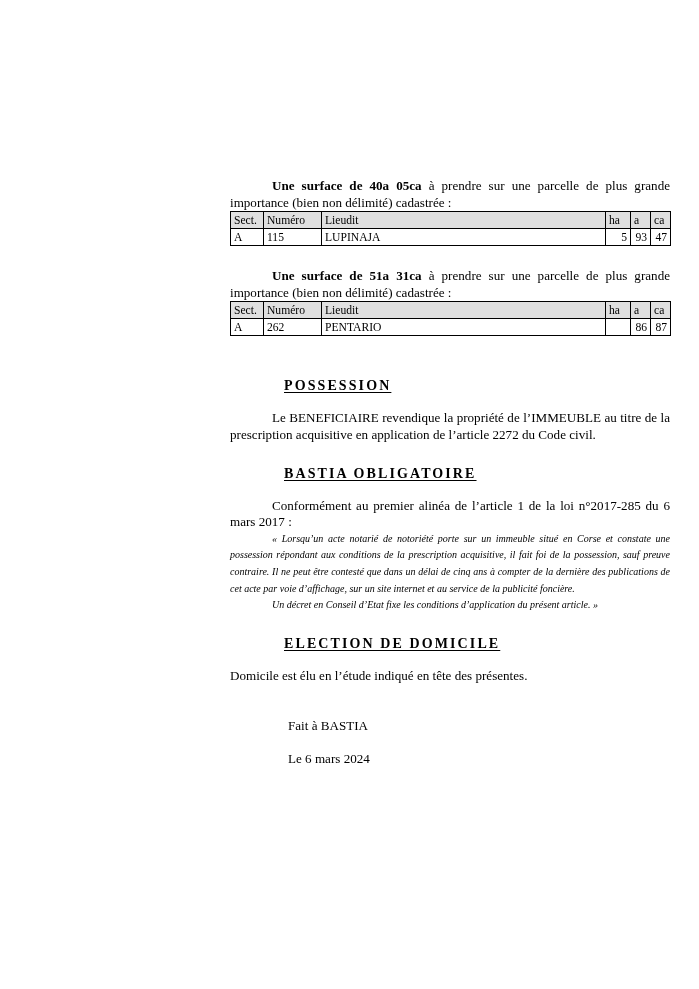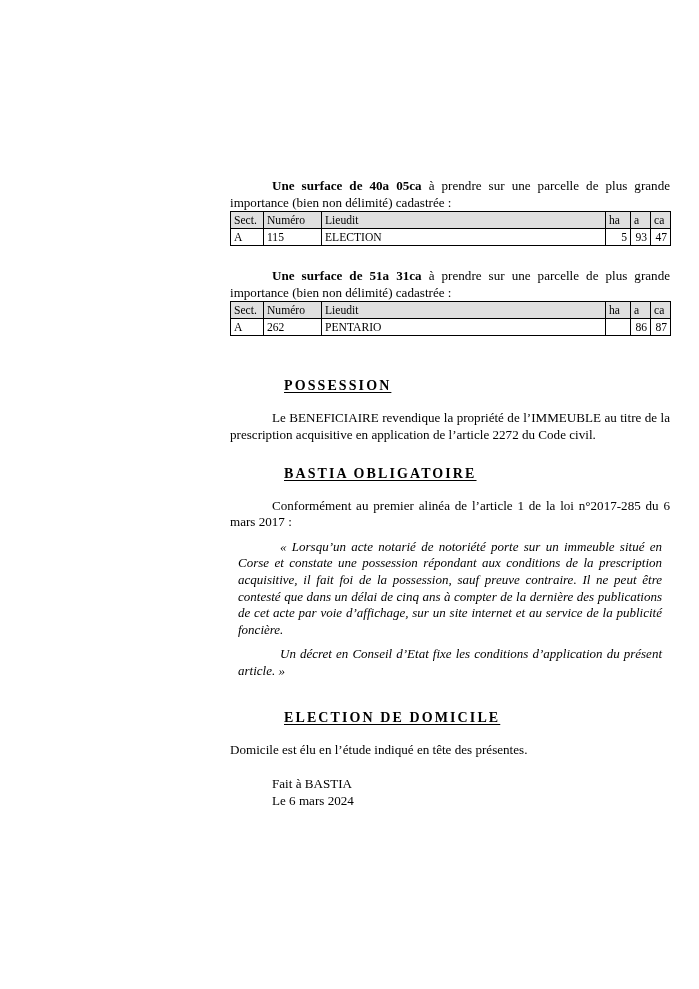--- a/index.html
+++ b/index.html
@@ -42,22 +42,22 @@
     text-justify: inter-word;
   }
   p.para.noindent {
     text-indent: 0;
   }
   p.para b {
     font-weight: bold;
   }
 
   .quote {
-    margin: 8px;
-    font-size: 13px;
+    margin: 0;
+    font-size: 10px;
     line-height: 16.6px;
     text-align: justify;
     text-indent: 42px;
     font-style: italic;
   }
 
   
   .heading {
     margin: 12px;
     font-size: 14px;
@@ -111,21 +111,21 @@
   
   .block-intro { margin-bottom: 3px; }
   .gap-after-table-1 { height: 22px; }
   .gap-after-table-2 { height: 30px; }
   .gap-after-heading { height: 4px; }
   .gap-before-heading { height: 10px; }
   .gap-before-signature { height: 18px; }
   .gap-after-domicile { height: 4px; }
 
   .sig {
-    margin: 0;
+    margin: 16px;
     font-size: 13.1px;
     line-height: 16.6px;
     text-indent: 42px;
     text-align: left;
   }
 </style>
 </head>
 <body>
 
 <div class="page">
@@ -150,21 +150,21 @@
             <th>Lieudit</th>
             <th>ha</th>
             <th>a</th>
             <th>ca</th>
           </tr>
         </thead>
         <tbody>
           <tr>
             <td>A</td>
             <td>115</td>
-            <td>ELECTION</td>
+            <td>LUPINAJA</td>
             <td class="num">5</td>
             <td class="num">93</td>
             <td class="num">47</td>
           </tr>
         </tbody>
       </table>
     </div>
 
     <div class="gap-after-table-1"></div>
 

